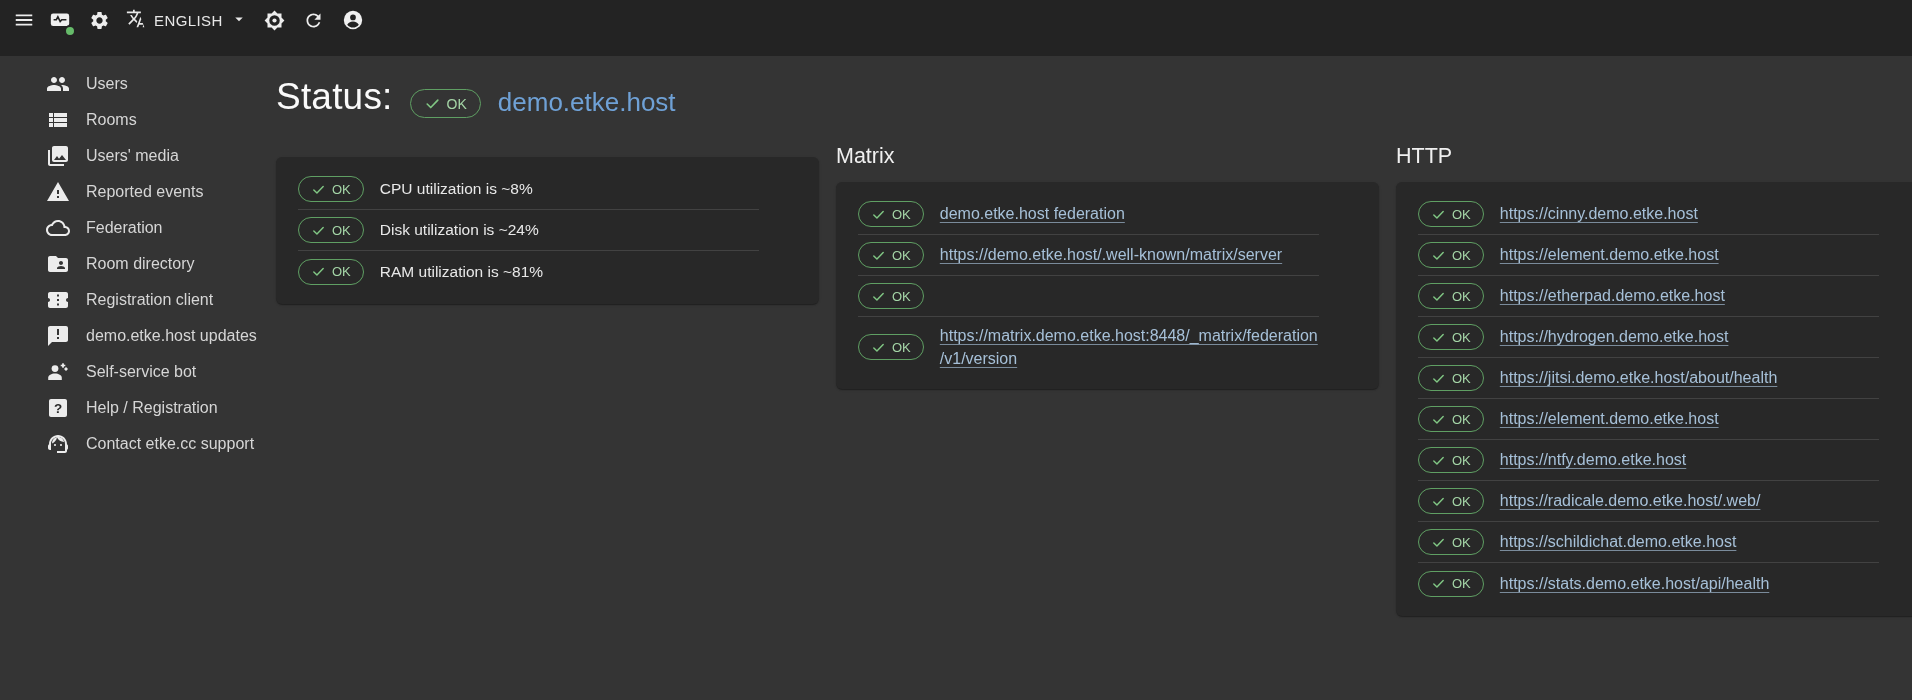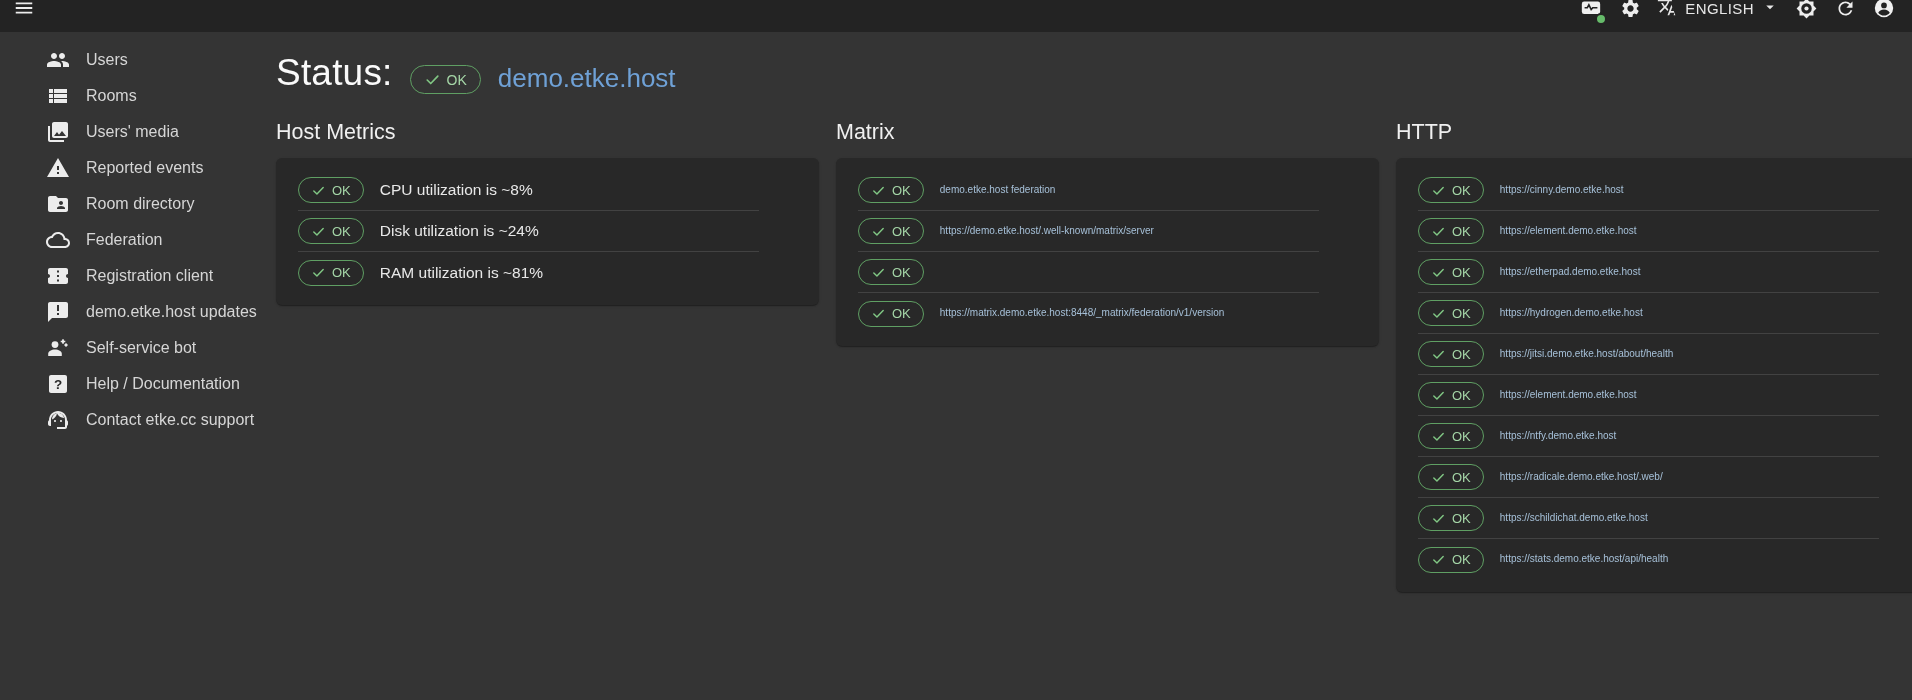--- a/index.html
+++ b/index.html
@@ -10,22 +10,22 @@
   }
   *{box-sizing:border-box; margin:0; padding:0;}
   html,body{width:1912px; height:700px; overflow:hidden;}
   body{
     background:var(--page-bg);
     font-family:"Liberation Sans","DejaVu Sans",sans-serif;
     color:#e8e8e8;
   }
   
   .appbar{
-    height:32px; background:var(--appbar-bg);
-    display:flex; align-items:center; justify-content:space-between;
+    height:56px; background:var(--appbar-bg);
+    display:flex; align-items:center; 
     padding:0 10px 16px 6px;
   }
   .appbar-btn{
     background:none; border:none; cursor:pointer; color:#ededed;
     width:36px; height:36px; display:flex; align-items:center; justify-content:center;
     position:relative; border-radius:50%;
   }
   .appbar-btn svg{display:block;}
   .appbar-right{display:flex; align-items:center; gap:3px;}
   .lang{
@@ -75,22 +75,22 @@
   }
   .card ul{list-style:none;}
   .card li{
     display:flex; align-items:center; gap:16px;
     margin:0 60px 0 22px; padding:7px 0; min-height:41px;
     border-bottom:1px solid var(--divider);
   }
   .card li:last-child{border-bottom:none;}
   .row-text{font-size:15.5px; color:#e8e8e8;}
   .row-link{
-    font-size:10px; color:var(--link); cursor:pointer;
-    text-decoration-color:rgba(166,192,216,.65);
+    font-size:16px; color:var(--link); cursor:pointer;
+    text-decoration:underline; text-decoration-color:rgba(166,192,216,.65);
     text-underline-offset:3px; overflow-wrap:anywhere; line-height:1.45;
   }
 </style>
 </head>
 <body>
 
 <header class="appbar">
   <button class="appbar-btn">
     <span>
         <svg width="22" height="22" viewBox="0 0 24 24" fill="currentColor">
@@ -182,32 +182,32 @@
     <span class="icon">
             <svg width="24" height="24" viewBox="0 0 24 24" fill="currentColor">
               <path d="M1 21h22L12 2 1 21zm12-3h-2v-2h2v2zm0-4h-2v-4h2v4z"></path>
             </svg>
           </span>
     <span class="label">Reported events</span>
   </li>
         <li>
     <span class="icon">
             <svg width="24" height="24" viewBox="0 0 24 24" fill="currentColor">
+              <path d="M19.35 10.04C18.67 6.59 15.64 4 12 4 9.11 4 6.6 5.64 5.35 8.04 2.34 8.36 0 10.91 0 14c0 3.31 2.69 6 6 6h13c2.76 0 5-2.24 5-5 0-2.64-2.05-4.78-4.65-4.96zM19 18H6c-2.21 0-4-1.79-4-4s1.79-4 4-4h.71C7.37 7.69 9.48 6 12 6c3.04 0 5.5 2.46 5.5 5.5v.5H19c1.66 0 3 1.34 3 3s-1.34 3-3 3z"></path>
+            </svg>
+          </span>
+    <span class="label">Federation</span>
+  </li>
+        <li>
+    <span class="icon">
+            <svg width="24" height="24" viewBox="0 0 24 24" fill="currentColor">
               <path d="M20 6h-8l-2-2H4c-1.1 0-2 .9-2 2v12c0 1.1.9 2 2 2h16c1.1 0 2-.9 2-2V8c0-1.1-.9-2-2-2zm-5 3c1.1 0 2 .9 2 2s-.9 2-2 2-2-.9-2-2 .9-2 2-2zm4 8h-8v-1c0-1.33 2.67-2 4-2s4 .67 4 2v1z"></path>
             </svg>
           </span>
     <span class="label">Room directory</span>
-  </li>
-        <li>
-    <span class="icon">
-            <svg width="24" height="24" viewBox="0 0 24 24" fill="currentColor">
-              <path d="M19.35 10.04C18.67 6.59 15.64 4 12 4 9.11 4 6.6 5.64 5.35 8.04 2.34 8.36 0 10.91 0 14c0 3.31 2.69 6 6 6h13c2.76 0 5-2.24 5-5 0-2.64-2.05-4.78-4.65-4.96zM19 18H6c-2.21 0-4-1.79-4-4s1.79-4 4-4h.71C7.37 7.69 9.48 6 12 6c3.04 0 5.5 2.46 5.5 5.5v.5H19c1.66 0 3 1.34 3 3s-1.34 3-3 3z"></path>
-            </svg>
-          </span>
-    <span class="label">Federation</span>
   </li>
         <li>
     <span class="icon">
             <svg width="24" height="24" viewBox="0 0 24 24" fill="currentColor">
               <path d="M22 10V6c0-1.11-.9-2-2-2H4c-1.1 0-1.99.89-1.99 2v4c1.1 0 1.99.9 1.99 2s-.89 2-2 2v4c0 1.1.9 2 2 2h16c1.1 0 2-.9 2-2v-4c-1.1 0-2-.9-2-2s.9-2 2-2zm-9 7.5h-2v-2h2v2zm0-4.5h-2v-2h2v2zm0-4.5h-2v-2h2v2z"></path>
             </svg>
           </span>
     <span class="label">Registration client</span>
   </li>
         <li>
@@ -233,21 +233,21 @@
           </span>
     <span class="label">Self-service bot</span>
   </li>
         <li>
     <span class="icon">
             <svg width="24" height="24" viewBox="0 0 24 24">
               <path fill="currentColor" d="M19 3H5c-1.1 0-2 .9-2 2v14c0 1.1.9 2 2 2h14c1.1 0 2-.9 2-2V5c0-1.1-.9-2-2-2z"></path>
               <text x="12" y="17" font-size="13.5" font-weight="bold" text-anchor="middle" fill="#2a2a2a" font-family="Liberation Sans, sans-serif">?</text>
             </svg>
           </span>
-    <span class="label">Help / Documentation</span>
+    <span class="label">Help / Registration</span>
   </li>
         <li>
     <span class="icon">
             <svg width="24" height="24" viewBox="0 0 24 24" fill="currentColor">
               <path d="M21 12.22C21 6.73 16.74 3 12 3c-4.69 0-9 3.65-9 9.28-.6.34-1 .98-1 1.72v2c0 1.1.9 2 2 2h1v-6.1c0-3.87 3.13-7 7-7s7 3.13 7 7V19h-8v2h8c1.1 0 2-.9 2-2v-1.22c.59-.31 1-.92 1-1.64v-2.3c0-.7-.41-1.31-1-1.62z"></path>
               <path d="M9 14c.55 0 1-.45 1-1s-.45-1-1-1-1 .45-1 1 .45 1 1 1zm6 0c.55 0 1-.45 1-1s-.45-1-1-1-1 .45-1 1 .45 1 1 1z"></path>
               <path d="M18.12 9.98c-.48-2.85-2.96-5.02-5.95-5.02-3.03 0-6.29 2.51-6.03 6.45 2.47-1.01 4.33-3.21 4.86-5.89 1.31 2.63 4 4.44 7.12 4.46z"></path>
             </svg>
           </span>
     <span class="label">Contact etke.cc support</span>
@@ -262,21 +262,20 @@
             <svg width="17" height="17" viewBox="0 0 24 24">
               <path d="M4.5 12.7l5 5 10-10.4" fill="none" stroke="var(--check-green)" stroke-width="2.3" stroke-linecap="round" stroke-linejoin="round"></path>
             </svg>
           </span>
         <span>OK</span>
       </span>
       <a class="host-link">demo.etke.host</a>
     </div>
     <div class="columns" id="columns">
         <section>
-    <h2 class="sec-title">Host Metrics</h2>
     <div class="card">
             <ul>
               <li>
     <span class="badge">
       <span>
                     <svg width="15" height="15" viewBox="0 0 24 24">
                       <path d="M4.5 12.7l5 5 10-10.4" fill="none" stroke="var(--check-green)" stroke-width="2.3" stroke-linecap="round" stroke-linejoin="round"></path>
                     </svg>
                   </span>
       <span class="ok-label">OK</span>

